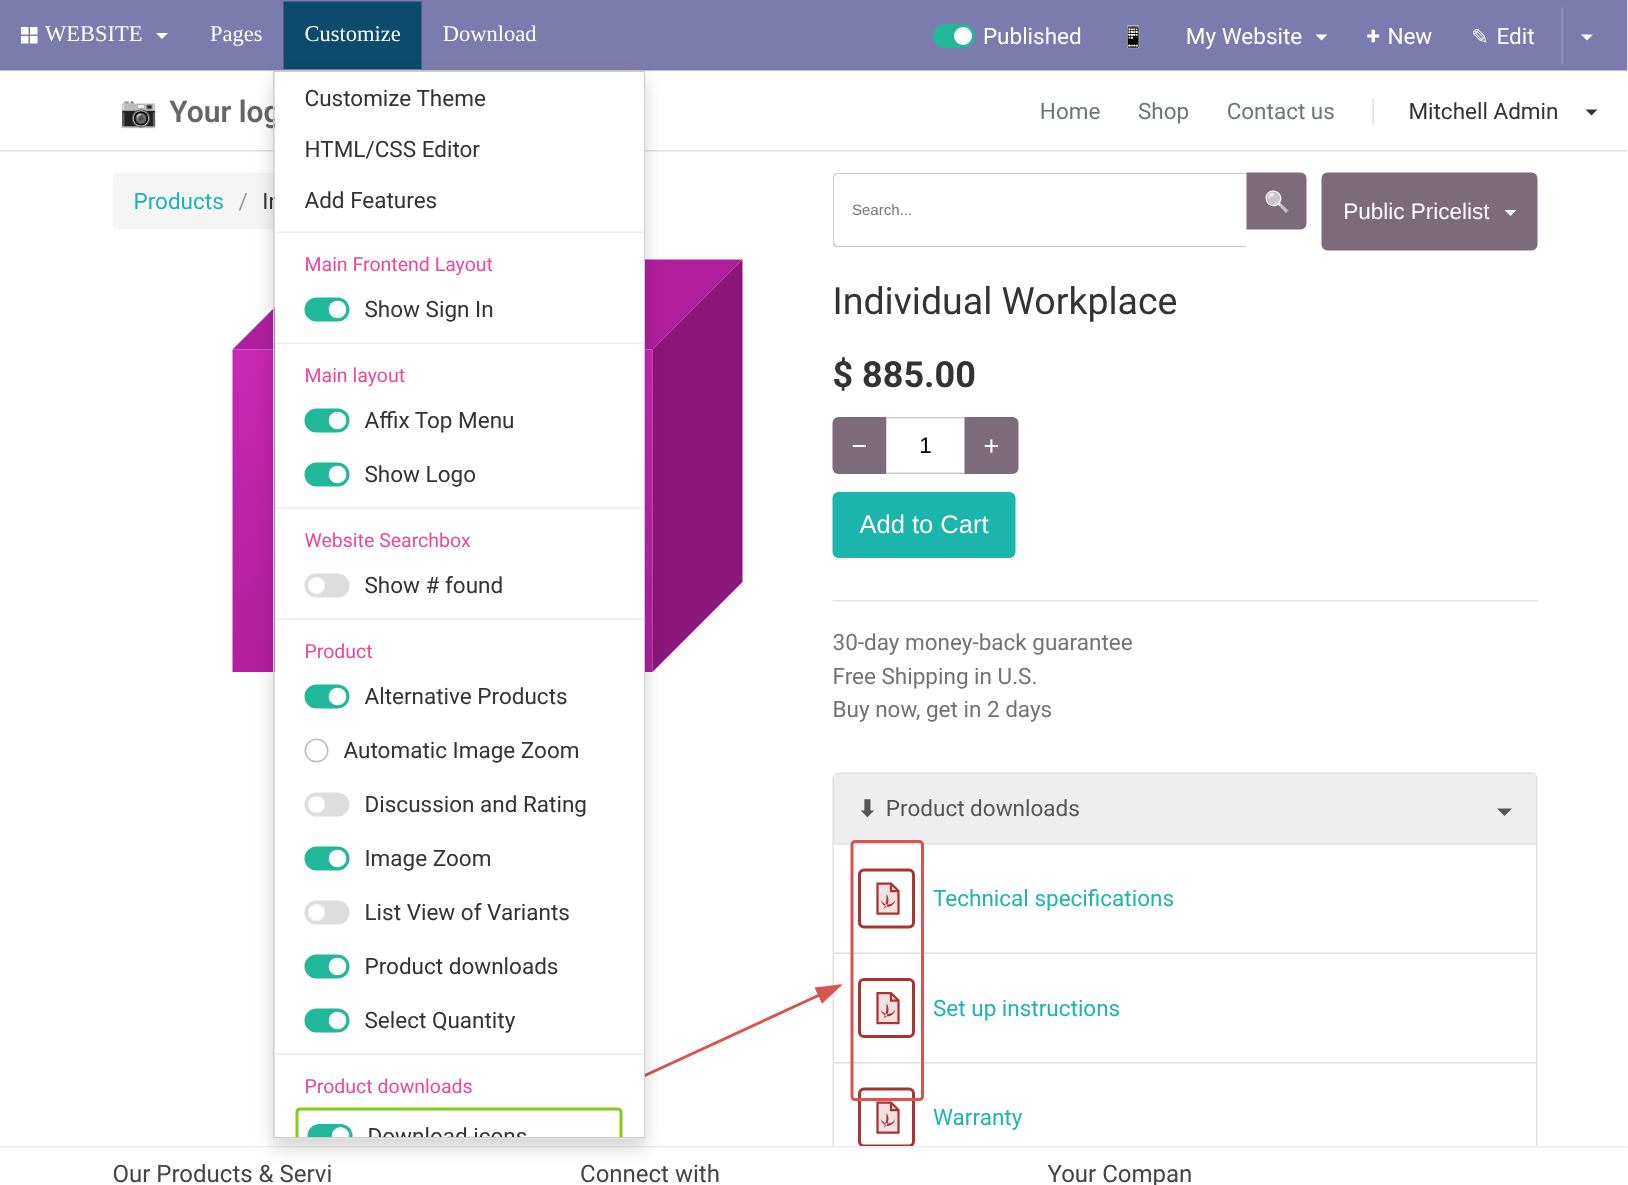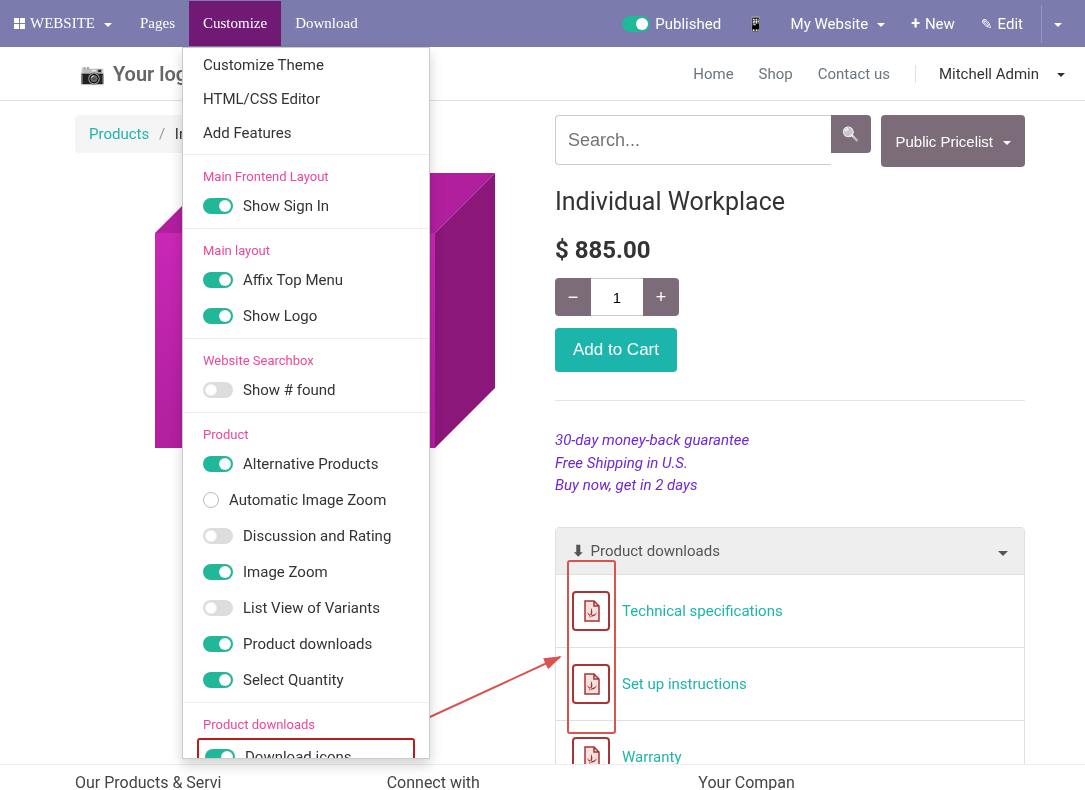--- a/index.html
+++ b/index.html
@@ -2,21 +2,21 @@
 <html><head>
 <meta charset="utf-8">
 <style>
   * { box-sizing: border-box; margin: 0; padding: 0; }
   body { font-family: -apple-system, BlinkMacSystemFont, "Segoe UI", Roboto, sans-serif; font-size: 14px; color: #333; background: #fff; width: 1085px; height: 790px; overflow: hidden; position: relative; }
   
   
   .topbar { background: #7c7bad; height: 47px; display: flex; align-items: center; color: #fff; position: relative; z-index: 100; }
   .topbar-left { display: flex; align-items: center; font-family: Liberation Serif, serif; }
   .topbar-item { padding: 14px 14px; color: #fff; cursor: pointer; font-size: 15px; display: flex; align-items: center; gap: 5px; }
-  .topbar-item.active { background: #701a75; }
+  .topbar-item.active { background: #0c4a6e; }
   .topbar-right { margin-left: auto; display: flex; align-items: center; gap: 10px; padding-right: 15px; }
   .topbar-right .topbar-item { padding: 10px 8px; }
   .caret-down::after { content: ""; display: inline-block; border-top: 4px solid currentColor; border-left: 4px solid transparent; border-right: 4px solid transparent; margin-left: 4px; vertical-align: middle; }
   
   
   .pub-toggle { width: 28px; height: 16px; background: #21b799; border-radius: 8px; position: relative; }
   .pub-toggle::after { content: ""; position: absolute; width: 12px; height: 12px; background: #fff; border-radius: 50%; top: 2px; right: 2px; }
   
   
   .grid-icon { display: inline-grid; grid-template-columns: 5px 5px; grid-template-rows: 5px 5px; gap: 1px; }
@@ -44,55 +44,55 @@
   .dd-divider { border-top: 1px solid #eee; margin: 4px 0; }
   
   .toggle-sw { width: 30px; height: 16px; border-radius: 8px; background: #ddd; position: relative; flex-shrink: 0; }
   .toggle-sw.on { background: #21b799; }
   .toggle-sw.radio { border-radius: 50%; width: 16px; border: 1px solid #bbb; background: #fff; }
   .toggle-sw::after { content: ""; position: absolute; width: 12px; height: 12px; background: #fff; border-radius: 50%; top: 2px; left: 2px; border:1px solid rgba(0,0,0,.05); box-sizing: border-box; }
   .toggle-sw.on::after { left: auto; right: 2px; }
   .toggle-sw.radio::after { display: none; }
   
   
-  .hl-box { border: 2px solid #b91c1c; border-radius: 3px; padding: 2px 4px; margin: 2px 14px; }
+  .hl-box { border: 2px solid #84cc16; border-radius: 3px; padding: 2px 4px; margin: 2px 14px; }
   .hl-box .dd-toggle { padding: 6px 2px; }
   
   
   .content { padding: 14px 60px 0 75px; display: flex; gap: 55px; }
   .left-col { flex: 0 0 425px; }
   .right-col { flex: 1; }
   
   .breadcrumb { background: #f5f5f5; border-radius: 4px; padding: 10px 14px; font-size: 15px; margin-bottom: 20px; display: inline-block; }
   .breadcrumb a { color: #1cb5ac; text-decoration: none; }
   .breadcrumb .sep { color: #999; margin: 0 6px; }
   
   .product-img { width: 400px; height: 275px; position: relative; margin-left: 20px; }
   .cube-top { position: absolute; width: 280px; height: 60px; background: #b11f9f; transform: skewX(-45deg); left: 90px; top: 0; }
   .cube-front { position: absolute; width: 280px; height: 215px; background: linear-gradient(#c928b5, #b11f9f); left: 60px; top: 60px; }
   .cube-side { position: absolute; width: 60px; height: 215px; background: #8a1779; transform: skewY(-45deg); left: 340px; top: 30px; }
   
   
   .search-row { display: flex; gap: 10px; margin-bottom: 20px; align-items: stretch; }
-  .search-input { flex: 1; border: 1px solid #ccc; border-radius: 4px 0 0 4px; padding: 24px 12px; font-size: 18px; border-right: none; height: 38px; }
+  .search-input { flex: 1; border: 1px solid #ccc; border-radius: 4px 0 0 4px; padding: 24px 12px; font-size: 10px; border-right: none; height: 38px; }
   .search-btn { background: #7c6c7a; border: none; color: #fff; width: 40px; border-radius: 0 4px 4px 0; font-size: 14px; cursor: pointer; height: 38px; margin-left: -10px; }
   .pricelist-btn { background: #7c6c7a; color: #fff; border: none; border-radius: 4px; padding: 8px 14px; font-size: 15px; cursor: pointer; height: 52px; display:flex; align-items:center; }
   
   h1.product-title { font-size: 25px; font-weight: 400; color: #333; margin: 16px 0 20px; }
   .price { font-size: 24px; font-weight: 700; margin-bottom: 14px; }
   
   .qty-row { display: flex; margin-bottom: 12px; }
   .qty-btn { width: 36px; height: 38px; background: #7c6c7a; color: #fff; border: none; font-size: 18px; cursor: pointer; }
   .qty-btn.minus { border-radius: 4px 0 0 4px; }
   .qty-btn.plus { border-radius: 0 4px 4px 0; }
   .qty-input { width: 52px; height: 38px; border: 1px solid #ccc; border-left: none; border-right: none; text-align: center; font-size: 15px; }
   
   .add-cart { background: #1cb5ac; color: #fff; border: none; border-radius: 4px; padding: 12px 18px; font-size: 17px; cursor: pointer; }
   
-  .info-block { margin-top: 28px; padding-top: 28px; border-top: 1px solid #e5e5e5; color: #6d28d9; line-height: 1.5; font-size: 15px; font-style: italic;}
+  .info-block { margin-top: 28px; padding-top: 16px; border-top: 1px solid #e5e5e5; color: #737373; line-height: 1.5; font-size: 15px;}
   
   
   .dl-wrap { margin-top: 30px; border: 1px solid #e0e0e0; border-radius: 4px; }
   .dl-header { background: #eee; padding: 14px 16px; display: flex; align-items: center; font-size: 15px; color: #555; cursor: pointer; }
   .dl-header .dl-icon::before { content: "⬇"; font-weight: bold; margin-right: 6px; }
   .dl-header .chev { margin-left: auto; }
   .dl-header .chev::after { content: ""; border-top: 5px solid #555; border-left: 5px solid transparent; border-right: 5px solid transparent; display: inline-block; }
   .dl-row { padding: 16px; border-top: 1px solid #e0e0e0; display: flex; align-items: center; gap: 12px; }
   .dl-row a { color: #1cb5ac; text-decoration: none; font-size: 15px; }
   

